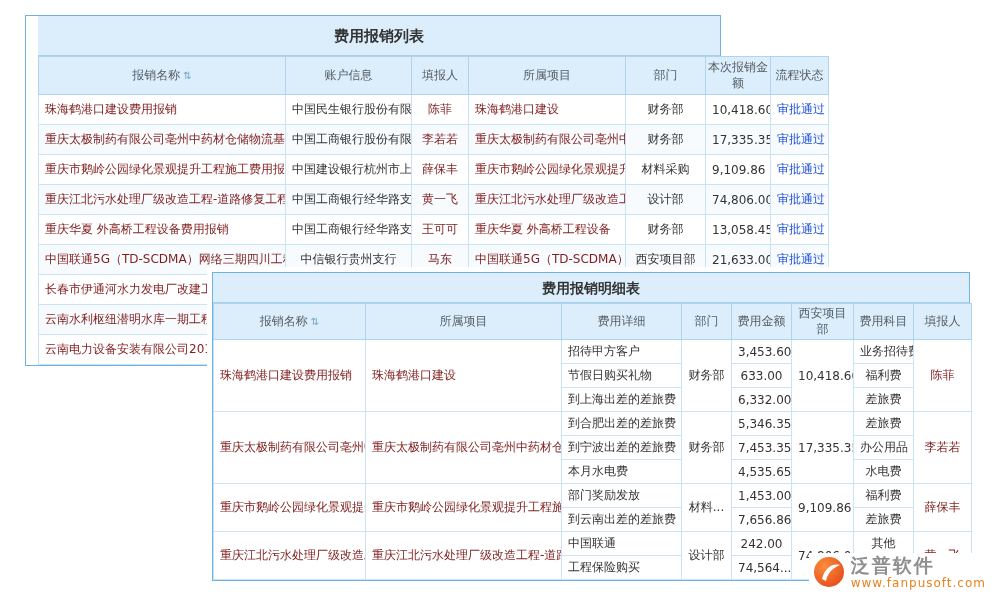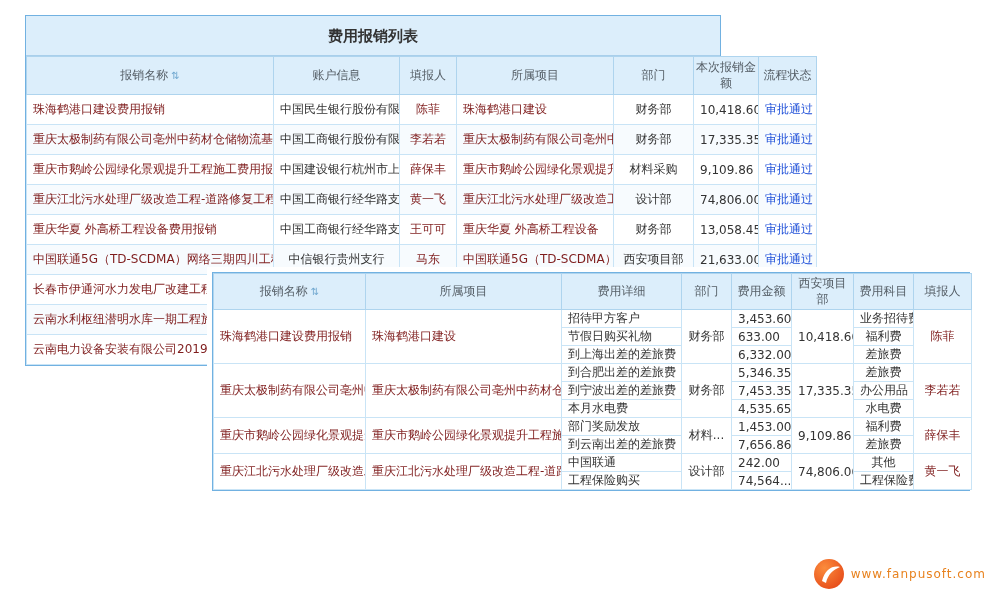--- a/index.html
+++ b/index.html
@@ -8,21 +8,21 @@
     background:#ffffff;
     font-family:"DejaVu Sans","Liberation Sans",sans-serif;
     position:relative;
     overflow:hidden;
   }
   .panel {
     position:absolute;
     background:#ffffff;
     border:1px solid #71b1e1;
   }
-  #panel-list  { left:25px;  top:15px;  width:696px; z-index:1; }
+  #panel-list  { left:25px;  top:15px;  width:696px; z-index:1;padding-left:12px; }
   #panel-detail{ left:212px; top:272px; width:758px; z-index:2; box-shadow:0 0 0 5px #ffffff; }
 
   .title-bar {
     background:#dceefb;
     text-align:center;
     font-weight:bold;
     color:#333333;
     border-bottom:1px solid #a9cfeb;
   }
   #panel-list  .title-bar { height:40px; line-height:40px; font-size:15px; }
@@ -45,26 +45,26 @@
     font-size:12px;
     color:#333333;
     border:1px solid #c9e4f6;
     padding:0 6px;
     white-space:nowrap;
     overflow:hidden;
     vertical-align:middle;
     background:#ffffff;
   }
   #panel-list td  { height:30px; }
-  #panel-detail td{ height:18px; }
+  #panel-detail td{ height:24px; }
   #panel-list tbody tr:nth-child(even) td { background:#f7fbfe; }
 
   .link   { color:#7f1d1d; cursor:pointer; }
   .status { color:#1d4ed8; text-align:center; }
-  .num    { text-align:left; }
+  .num    { text-align:center; }
   .center { text-align:center; }
   .sort {
     color:#6fa7cf;
     font-size:10px;
     margin-left:3px;
     display:inline-block;
   }
 
   #logo {
     position:absolute;
@@ -197,20 +197,21 @@
         <td class="link"></td>
         <td class="center"></td>
         <td class="num"></td>
         <td class="status"></td>
       </tr>
     </tbody>
   </table>
 </div>
 
 <div class="panel" id="panel-detail">
+  <div class="title-bar">费用报销明细表</div>
   <table>
     <colgroup>
       <col style="width:152px">
         <col style="width:196px">
         <col style="width:120px">
         <col style="width:50px">
         <col style="width:60px">
         <col style="width:62px">
         <col style="width:60px">
         <col style="width:58px">
@@ -313,15 +314,16 @@
         <radialGradient id="g1" cx="35%" cy="30%" r="80%">
           <stop offset="0%" stop-color="#fb8c3c"></stop>
           <stop offset="100%" stop-color="#e64a19"></stop>
         </radialGradient>
       </defs>
       <circle cx="16" cy="16" r="15" fill="url(#g1)"></circle>
       <path d="M9 23 C 12 11, 20 7, 27 9 C 20 12, 15 16, 13 25 Z" fill="#ffffff"></path>
     </svg>
   </span>
   <span class="logo-text">
+    <span class="brand" style="display:block">泛普软件</span>
     <span class="url" style="display:block">www.fanpusoft.com</span>
   </span>
 </div>
 
 </body></html>

